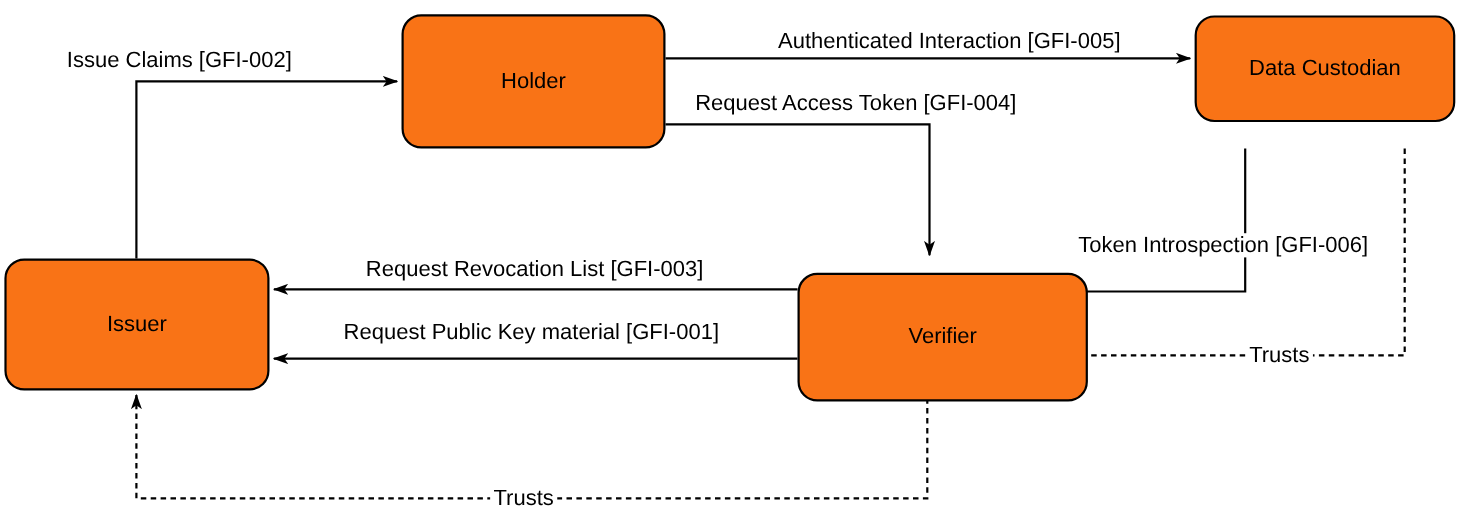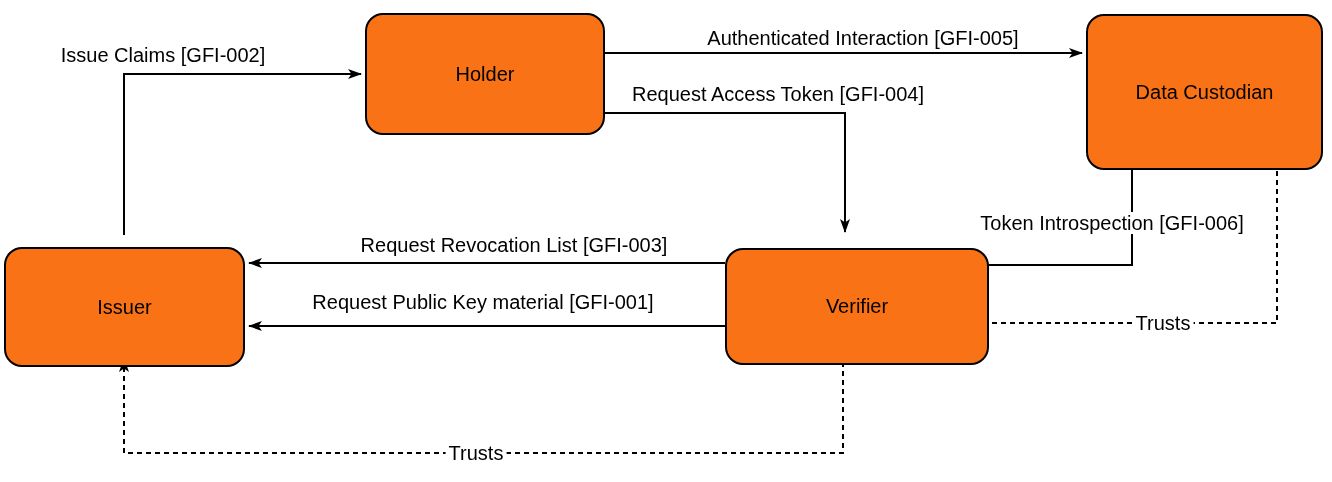--- a/index.html
+++ b/index.html
@@ -37,36 +37,36 @@
     border: 2px solid #000000;
     border-radius: 18px;
     background: #f97316;
     display: flex;
     align-items: center;
     justify-content: center;
     font-size: 20px;
     white-space: nowrap;
   }
   .node-holder        { left: 365px;  top: 13px;  width: 240px; height: 122px; }
-  .node-data-custodian{ left: 1086px; top: 14px;  width: 237px; height: 156px; }
-  .node-issuer        { left: 4px;    top: 235px; width: 241px; height: 120px; margin-top: 12px; }
+  .node-data-custodian{ left: 1086px; top: 14px;  width: 237px; height: 97px; }
+  .node-issuer        { left: 4px;    top: 235px; width: 241px; height: 120px; }
   .node-verifier      { left: 725px;  top: 248px; width: 264px; height: 117px; }
   .edge-label {
     position: absolute;
     transform: translate(-50%, -50%);
     background: #ffffff;
     padding: 0 3px;
     font-size: 20px;
     white-space: nowrap;
     line-height: 1.1;
   }
   .lbl-issue-claims        { left: 163px;  top: 55px; text-align: right; }
   .lbl-auth-interaction    { left: 827px;  top: 38px; margin-left: 36px; }
   .lbl-request-access      { left: 757px;  top: 94px; margin-left: 21px; }
-  .lbl-request-revocation  { left: 514px;  top: 245px; }
+  .lbl-request-revocation  { left: 486px;  top: 245px; }
   .lbl-request-public-key  { left: 483px;  top: 302px; }
   .lbl-token-introspection { left: 1112px; top: 223px; }
   .lbl-trusts-right        { left: 1163px; top: 323px; }
   .lbl-trusts-bottom       { left: 476px;  top: 453px; }
 </style>
 </head>
 <body>
 
 <div class="canvas">
 

